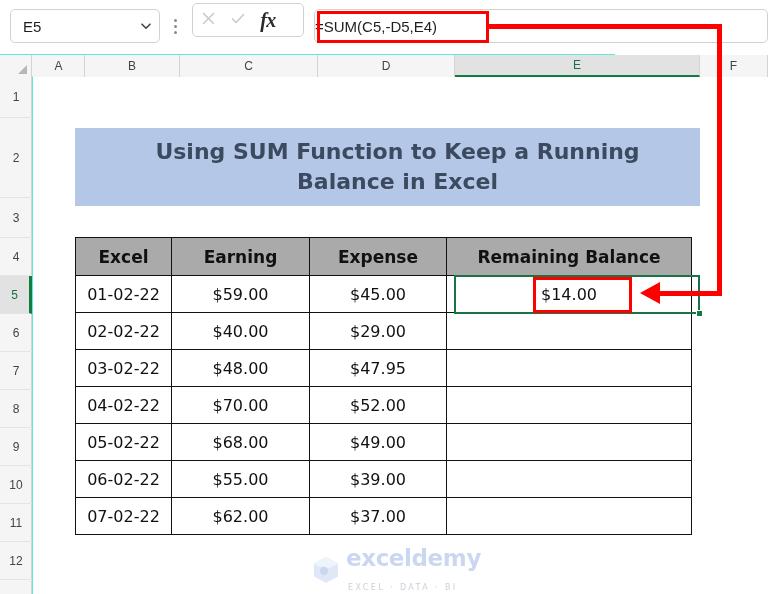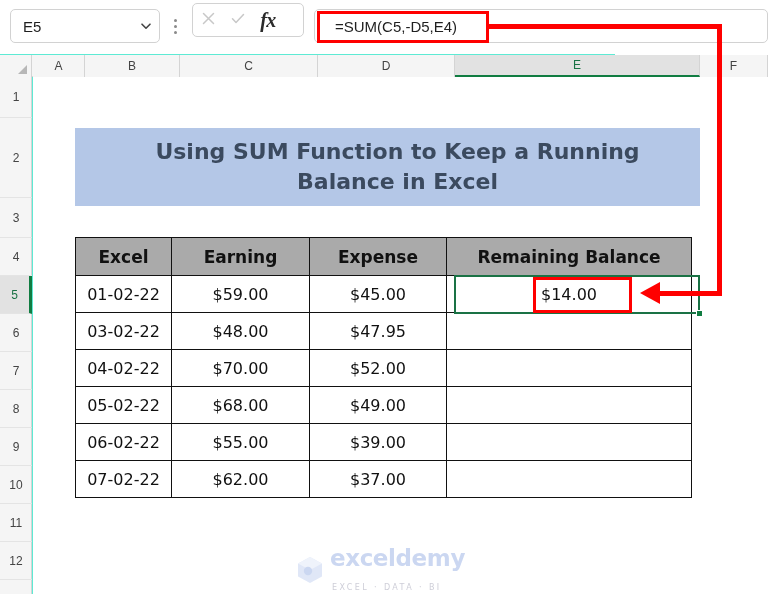--- a/index.html
+++ b/index.html
@@ -49,21 +49,21 @@
     font-family: "Liberation Serif", serif; font-style: italic;
     font-weight: bold; font-size: 20px; color: #2b2b2b;
     letter-spacing: -0.5px;
   }
 
   .fbar {
     position: absolute; left: 314px; top: 9px; width: 454px; height: 34px;
     background: #ffffff; border: 1px solid #d2d2d2; border-radius: 5px;
   }
   .fbar-text {
-    position: absolute; left: 20px; top: 50%; transform: translateY(-50%);
+    position: absolute; left: 0; top: 50%; transform: translateY(-50%);
     font-size: 15px; color: #1f1f1f; white-space: nowrap; text-align: right;
   }
 
   
   .colhead {
     position: absolute; left: 0; top: 55px; width: 768px; height: 22px;
     background: #f5f5f5; border-bottom: 1px solid #d4d4d4;
   }
   .corner {
     position: absolute; left: 0; top: 0; width: 32px; height: 22px;
@@ -281,20 +281,26 @@
         <td class="hdr" style="width:137px;">Expense</td>
         <td class="hdr" style="width:245px;">Remaining Balance</td>
       </tr>
       <tr>
         <td>01-02-22</td>
         <td>$59.00</td>
         <td>$45.00</td>
         <td class="bal">$14.00</td>
       </tr>
       <tr>
+        <td>02-02-22</td>
+        <td>$40.00</td>
+        <td>$29.00</td>
+        <td class="bal"></td>
+      </tr>
+      <tr>
         <td>03-02-22</td>
         <td>$48.00</td>
         <td>$47.95</td>
         <td class="bal"></td>
       </tr>
       <tr>
         <td>04-02-22</td>
         <td>$70.00</td>
         <td>$52.00</td>
         <td class="bal"></td>
@@ -316,21 +322,21 @@
         <td>$62.00</td>
         <td>$37.00</td>
         <td class="bal"></td>
       </tr>
     </tbody>
       </table>
 
     <div class="sel-e5" style="left:421px; top:198px; width:246px; height:39px;"></div>
     <div class="fill-handle" style="left:663px; top:233px;"></div>
 
-    <div class="wm" style="left:264px; top:470px;">
+    <div class="wm" style="left:280px; top:470px;">
       <span class="wm-cube">
         <svg width="26" height="28" viewBox="0 0 26 28">
           <polygon points="13,1 25,7.5 25,20.5 13,27 1,20.5 1,7.5" fill="#dde5f7"></polygon>
           <polygon points="13,1 25,7.5 13,14 1,7.5" fill="#eef2fb"></polygon>
           <circle cx="11" cy="15" r="4.2" fill="#c6d3f0"></circle>
         </svg>
       </span>
       <span class="wm-text">
         <span class="wm-name">exceldemy</span>
         <span class="wm-tag">EXCEL · DATA · BI</span>

